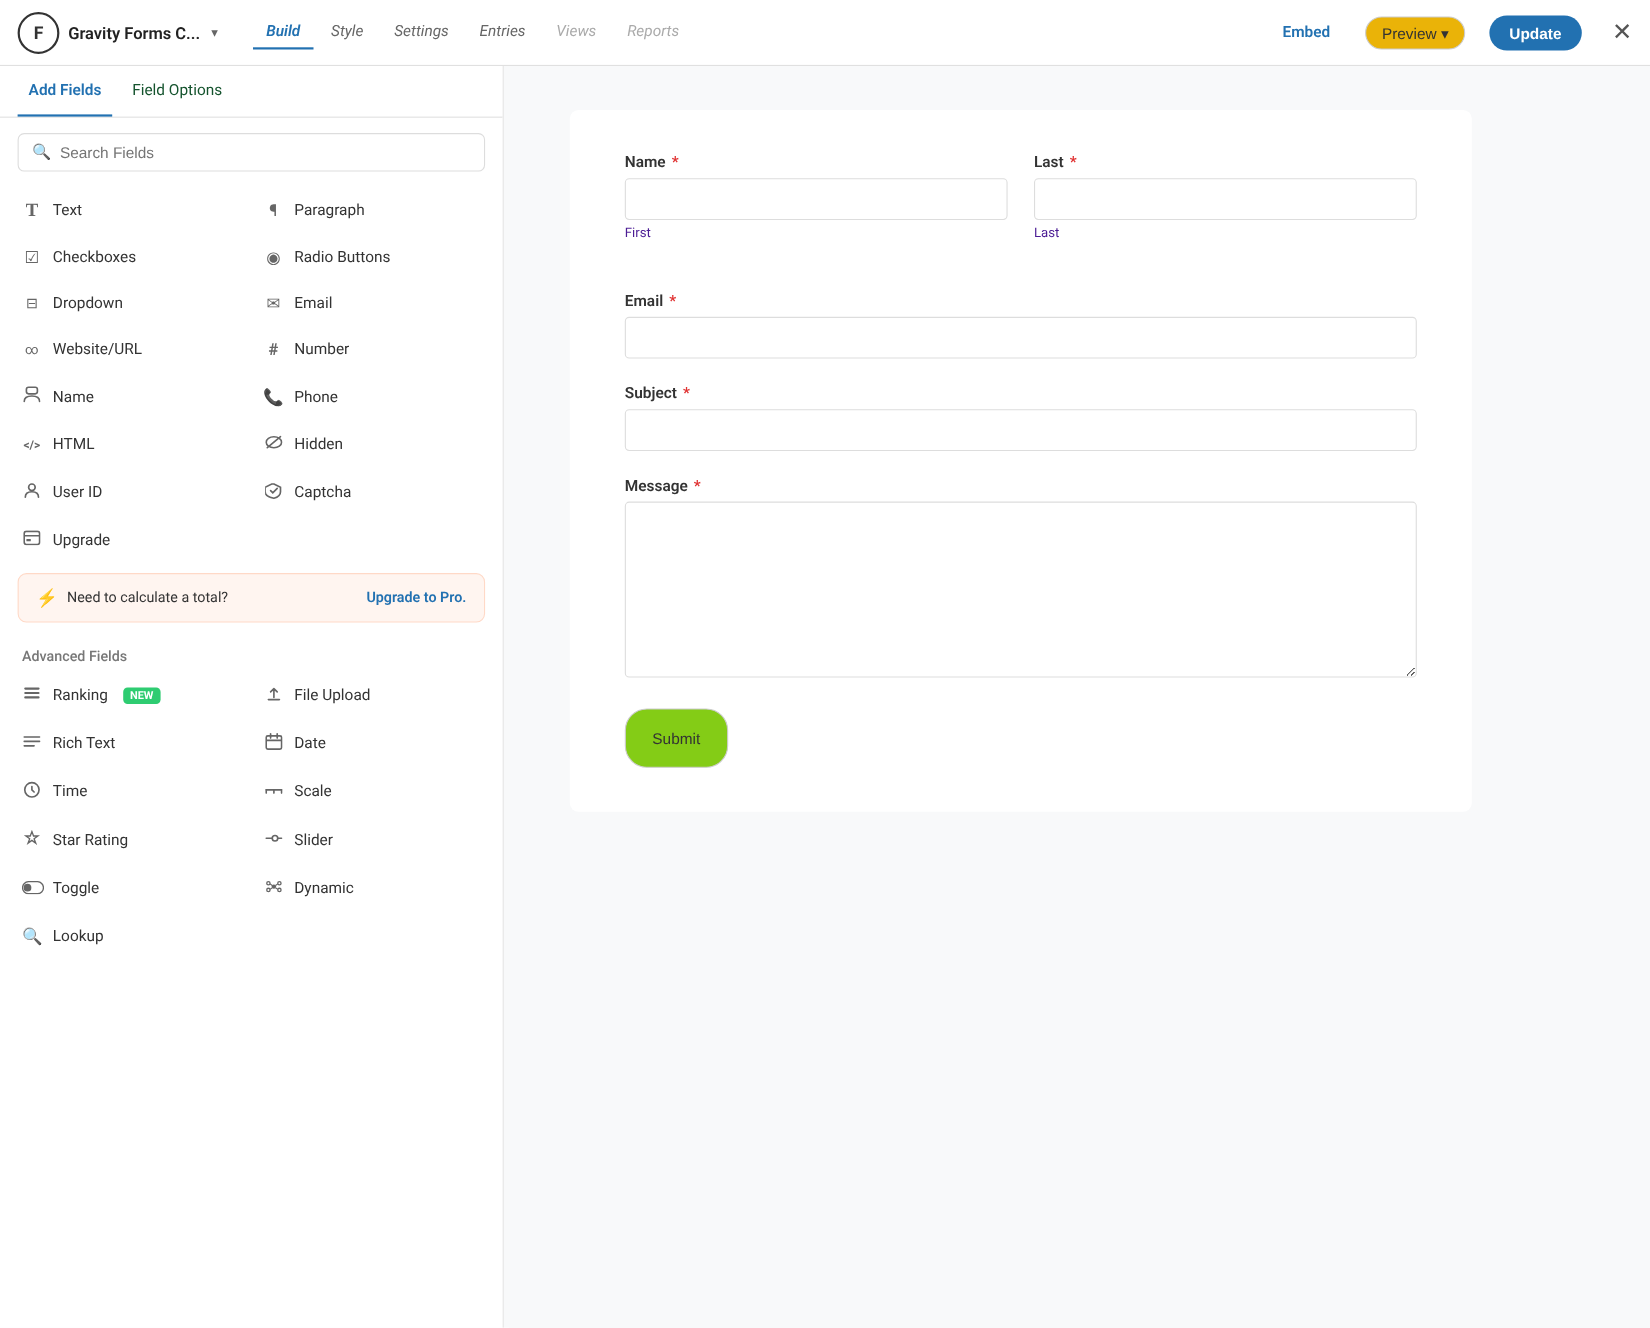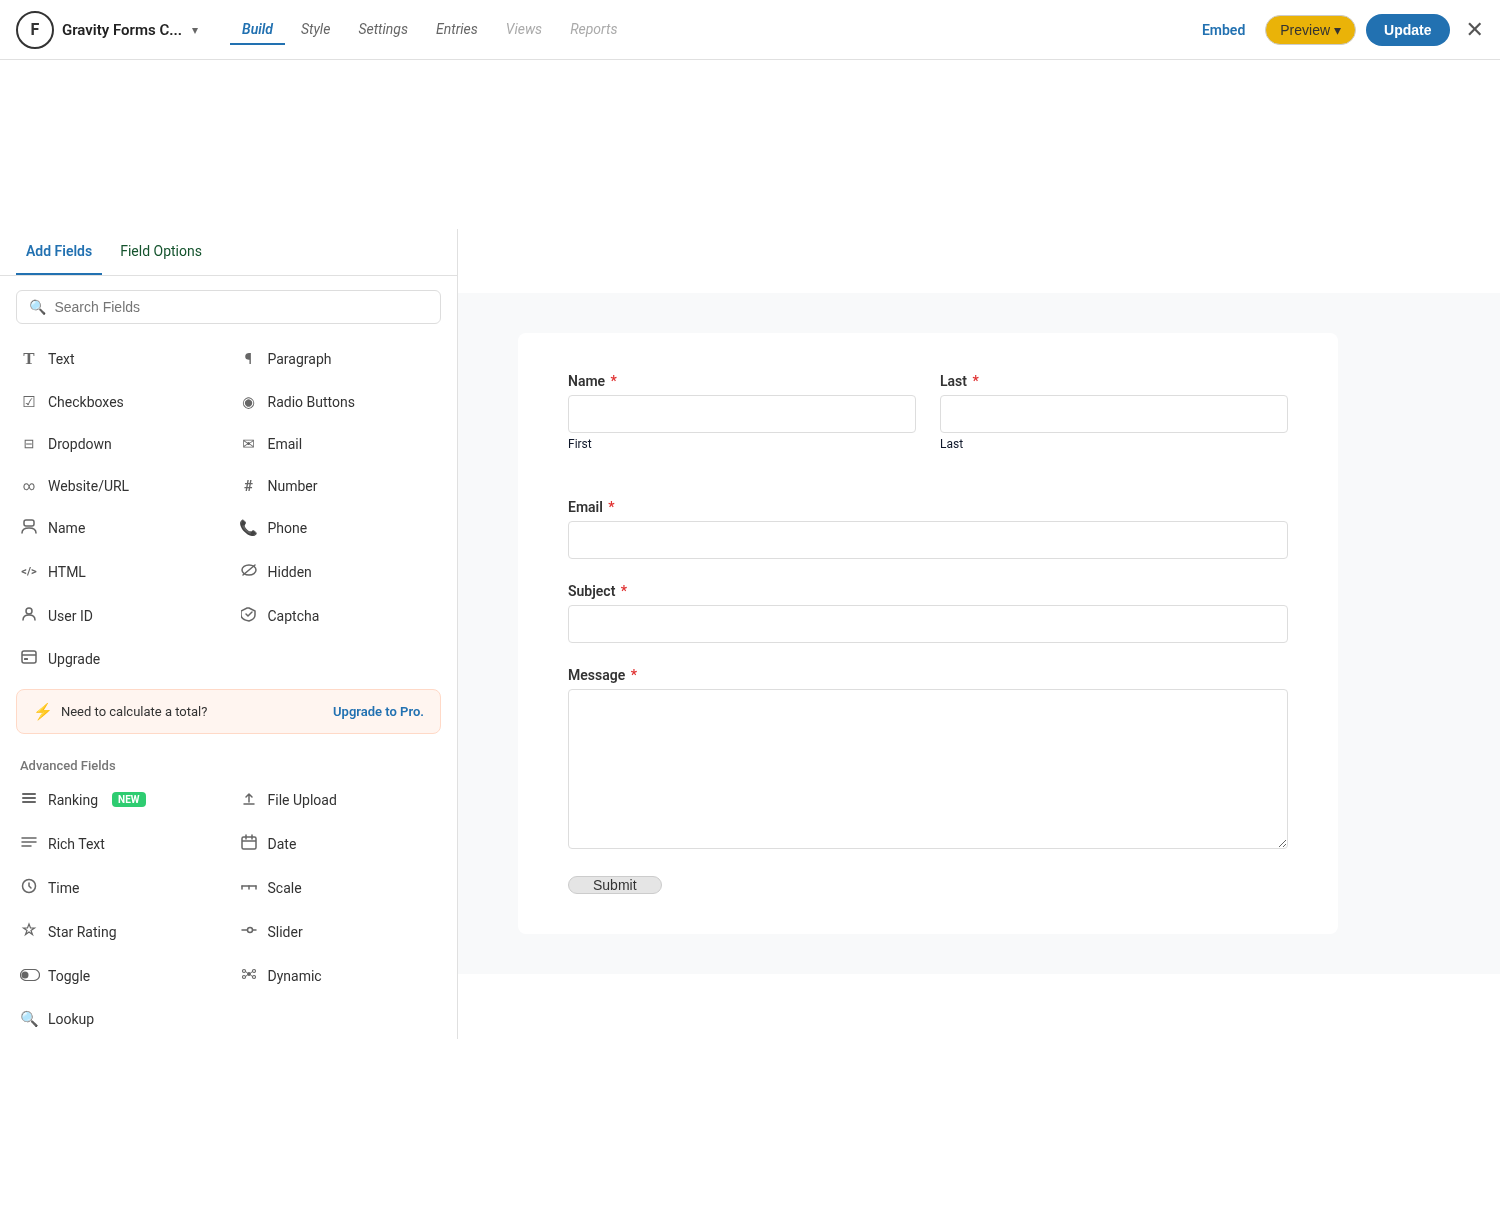--- a/index.html
+++ b/index.html
@@ -46,21 +46,21 @@
       cursor: pointer;
       border-bottom: 2px solid transparent;
       text-decoration: none;
     }
     .nav-link.active {
       color: #2271b1;
       border-bottom: 2px solid #2271b1;
       font-weight: 600;
     }
     .nav-link.disabled { color: #aaa; cursor: default; }
-    .nav-right { margin-left: auto; display: flex; align-items: center; gap: 10px; }
+    .nav-right { margin-left: auto; display: flex; align-items: center; gap: 22px; }
     .embed-btn {
       font-size: 14px;
       color: #2271b1;
       font-weight: 600;
       cursor: pointer;
       padding: 6px 10px;
     }
     .preview-btn {
       display: flex; align-items: center; gap: 4px;
       border: 1px solid #ccc;
@@ -86,21 +86,20 @@
       color: #555;
       cursor: pointer;
       margin-left: 6px;
       line-height: 1;
     }
 
     
     .main-layout {
       display: flex;
       height: calc(100vh - 60px);
-      align-items: center;
     }
 
     
     .left-panel {
       width: 458px;
       min-width: 458px;
       border-right: 1px solid #e0e0e0;
       overflow-y: auto;
       background: #fff;
     }
@@ -230,21 +229,21 @@
     .form-label {
       display: block;
       font-size: 14px;
       font-weight: 600;
       color: #333;
       margin-bottom: 6px;
     }
     .required-star { color: #e03131; margin-left: 2px; }
     .form-sub-label {
       font-size: 12px;
-      color: #0f172a;
+      color: #4c1d95;
       margin-top: 4px;
     }
     .form-input {
       width: 100%;
       border: 1px solid #ddd;
       border-radius: 4px;
       padding: 10px 12px;
       font-size: 14px;
       color: #333;
       background: #fff;
@@ -257,23 +256,23 @@
       padding: 10px 12px;
       font-size: 14px;
       color: #333;
       background: #fff;
       outline: none;
       height: 160px;
       resize: vertical;
     }
     .submit-btn {
       border: 1px solid #ccc;
-      background: #e5e5e5;
+      background: #84cc16;
       border-radius: 20px;
-      padding: 0 24px;
+      padding: 18px 24px;
       font-size: 14px;
       font-weight: 500;
       cursor: pointer;
       color: #333;
     }
 
     
     .left-panel::-webkit-scrollbar { width: 6px; }
     .left-panel::-webkit-scrollbar-track { background: #f1f1f1; }
     .left-panel::-webkit-scrollbar-thumb { background: #ccc; border-radius: 3px; }

